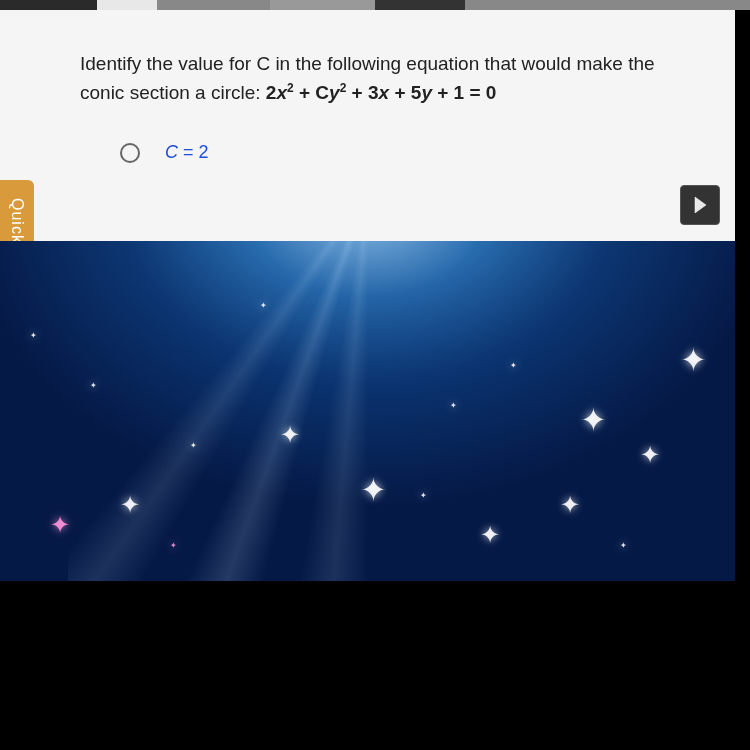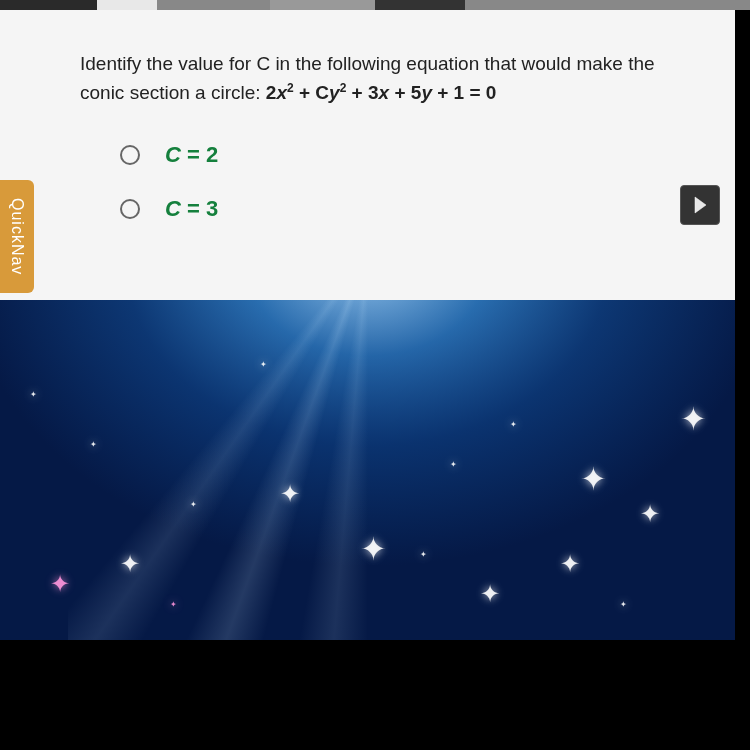--- a/index.html
+++ b/index.html
@@ -54,23 +54,23 @@
     }
     .radio {
       width: 20px;
       height: 20px;
       border: 2px solid #666;
       border-radius: 50%;
       margin-right: 25px;
       flex-shrink: 0;
     }
     .option-label {
-      font-weight: bold;
-      font-size: 22px;
-      color: #15803d;
+      font-weight: normal;
+      font-size: 18px;
+      color: #1d4ed8;
     }
     .option-label .italic-c {
       font-style: italic;
     }
     .quicknav-tab {
       position: absolute;
       left: 0;
       top: 170px;
       background: #d89a3a;
       color: #fff;
@@ -158,24 +158,20 @@
   <div class="question-text">
     <span>Identify the value for C in the following equation that would make the</span>
     <span>conic section a circle: </span>
     <span class="equation">2<span class="italic">x</span><sup>2</sup> + C<span class="italic">y</span><sup>2</sup> + 3<span class="italic">x</span> + 5<span class="italic">y</span> + 1 = 0</span>
   </div>
 
   <div class="options">
     <div class="option">
       <div class="radio"></div>
       <div class="option-label"><span class="italic-c">C</span> = 2</div>
-    </div>
-    <div class="option">
-      <div class="radio"></div>
-      <div class="option-label"><span class="italic-c">C</span> = 3</div>
     </div>
   </div>
 
   <div class="quicknav-tab">
     <span>QuickNav</span>
   </div>
 
   <div class="next-arrow">
     <svg width="20" height="20" viewBox="0 0 20 20">
       <path d="M 5 2 L 16 10 L 5 18 Z" fill="#e8e8e8" stroke="#fff" stroke-width="0.5"></path>

